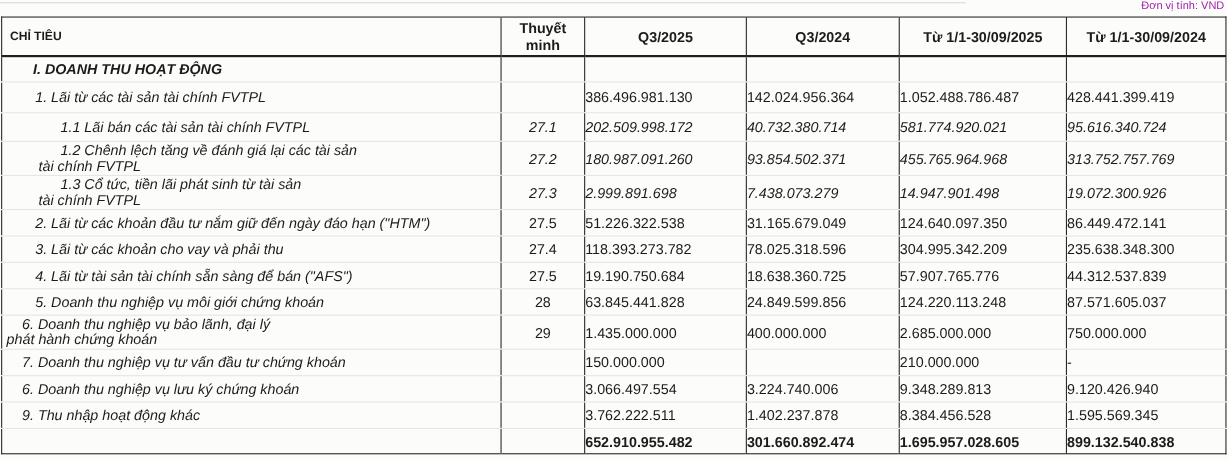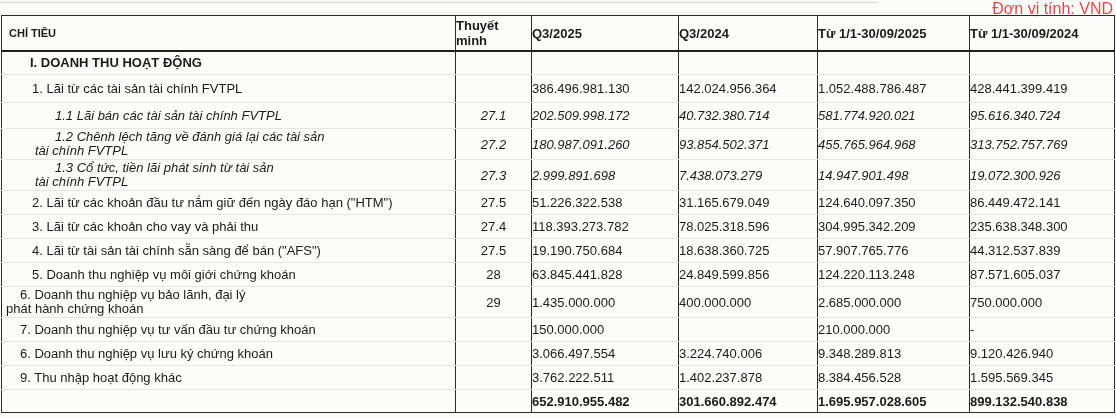--- a/index.html
+++ b/index.html
@@ -1,45 +1,45 @@
 <!DOCTYPE html>
 <html><head>
 <meta charset="utf-8">
 <style>
   html,body{margin:0;padding:0;background:#ffffff;}
   .page{position:relative;width:1116px;height:418px;background:#fcfcfa;overflow:hidden;
         font-family:"Liberation Sans",sans-serif;color:#1b1b1b;}
   .topline{position:absolute;left:0;top:2px;width:878px;height:1px;background:#d9d9d6;}
-  .unit{position:absolute;top:0px;right:3px;font-size:16px;color:#ef4444;}
+  .unit{position:absolute;top:0px;right:3px;font-size:10px;color:#a21caf;}
   table{position:absolute;top:15px;left:1px;width:1113px;border-collapse:collapse;
         table-layout:fixed;border:1.6px solid #2a2a2a;background:transparent;}
   th,td{vertical-align:middle;font-size:13px;white-space:nowrap;overflow:hidden;padding:0;}
   th:not(:first-child),td:not(:first-child){border-left:1.6px solid #2a2a2a;}
-  thead th{border-bottom:2px solid #1f1f1f;font-weight:bold;height:34px;text-align:left;line-height:15px;white-space:normal;}
+  thead th{border-bottom:2px solid #1f1f1f;font-weight:bold;height:34px;text-align:center;line-height:15px;white-space:normal;}
   th.left{text-align:left;padding-left:7px;font-size:11px;}
   tbody td{border-bottom:1px solid #e6e6e2;}
   tr.section td{height:22px;}
   tr.item td{height:23px;}
   tr.item-lead td{height:27px;}
   tr.sub td{height:25px;}
   tr.two td{height:30px;}
   tr.total td{height:22px;border-top:1.8px solid #1f1f1f;border-bottom:none;}
   .section{font-weight:bold;}
   .section .l1{padding-left:28px;}
   .item .l1,.item-lead .l1{padding-left:30px;}
   .item-tight td{height:23px;}
   .item-tight .l1{padding-left:18px;}
   .item-tight .l2{padding-left:4px;}
   .sub{font-style:italic;}
   .sub .l1{padding-left:53px;}
   .sub .l2{padding-left:33px;}
   .total{font-weight:bold;}
   .num{text-align:left;padding-right:7px;}
   .note{text-align:center;}
-  .l1,.l2{line-height:14px;}
+  .l1,.l2{line-height:14px;font-style:italic;}
 </style>
 </head>
 <body>
 
 <div class="page">
   <div class="topline"></div>
   <div class="unit">Đơn vị tính: VND</div>
   <table>
     <colgroup>
       <col style="width:454px">

